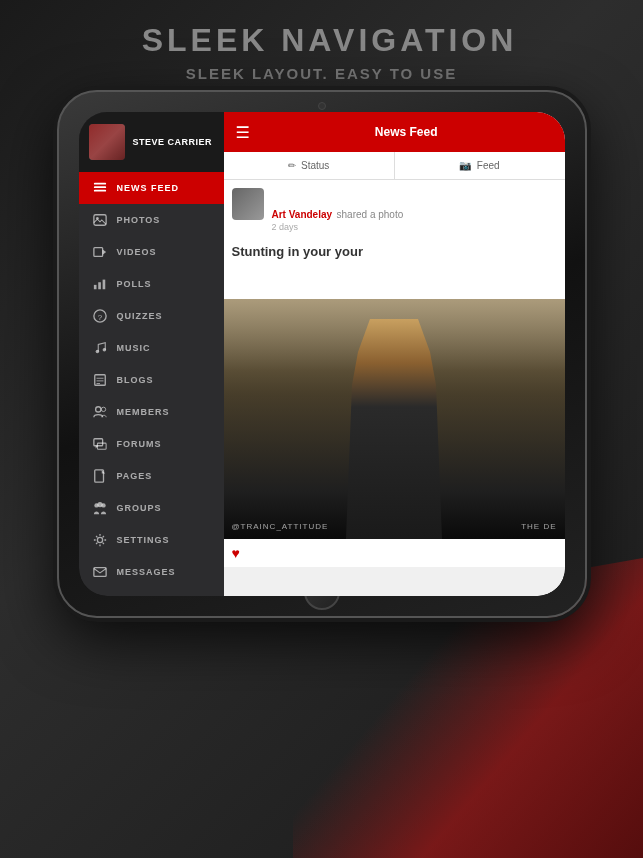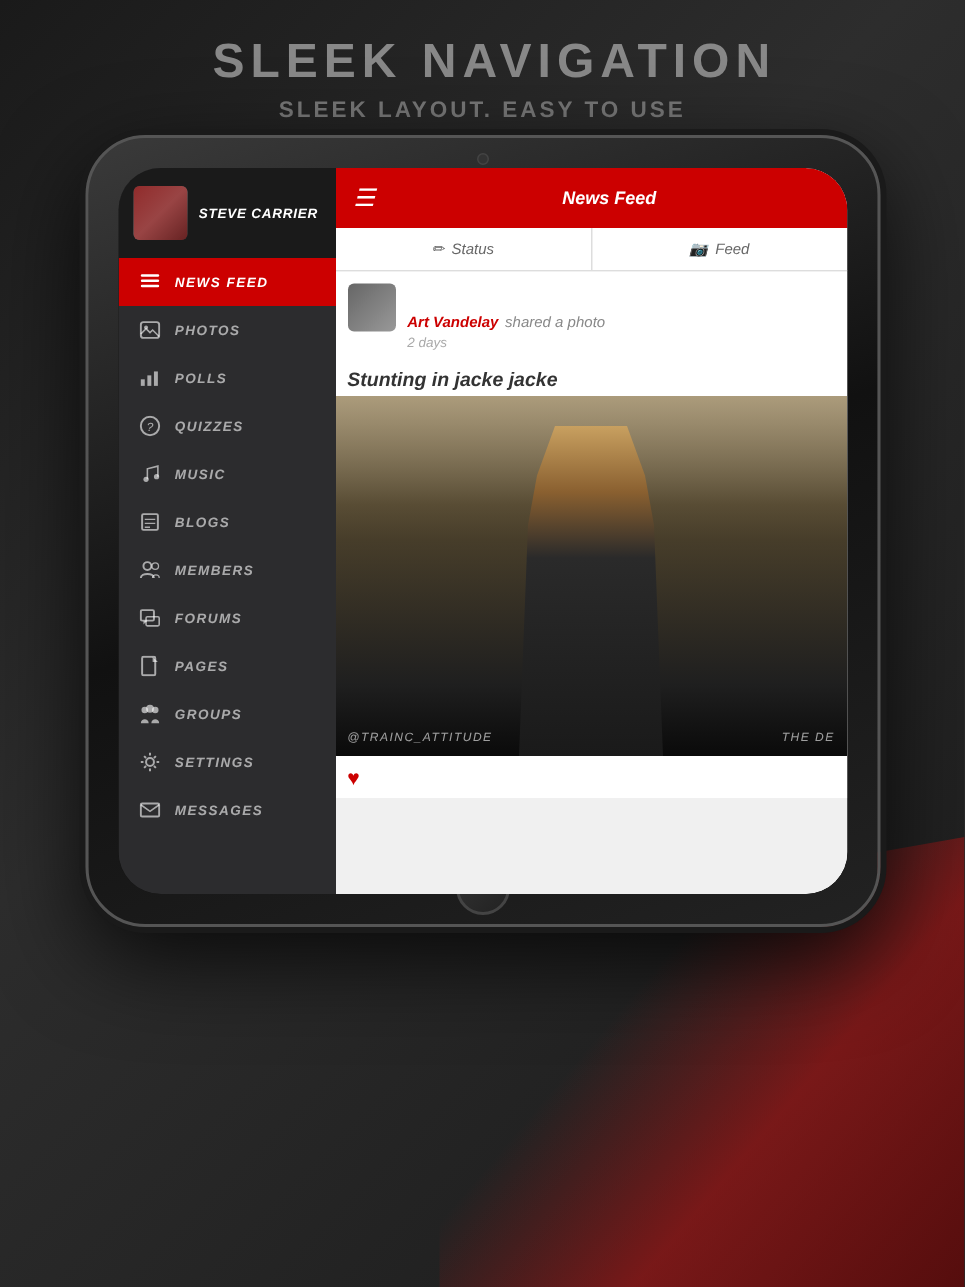--- a/index.html
+++ b/index.html
@@ -60,21 +60,20 @@
       position: absolute;
       top: 90px;
       left: 50%;
       transform: translateX(-50%);
       width: 530px;
       height: 528px;
       background: linear-gradient(160deg, #3a3a3a 0%, #111 50%, #222 100%);
       border-radius: 40px;
       border: 2px solid #555;
       box-shadow: 0 0 0 4px #1a1a1a, 0 20px 60px rgba(0,0,0,0.8);
-      font-style: italic;
     }
 
     
     .tablet-inner {
       position: absolute;
       top: 20px;
       left: 20px;
       right: 20px;
       bottom: 20px;
       background: #1c1c1c;
@@ -317,20 +316,21 @@
       color: #333;
       padding: 4px 8px;
     }
 
     .post-image {
       width: 100%;
       height: 240px;
       background: linear-gradient(180deg, #888 0%, #333 40%, #222 100%);
       position: relative;
       overflow: hidden;
+      margin-top: 36px;
     }
 
     .post-image-inner {
       width: 100%;
       height: 100%;
       background:
         linear-gradient(180deg, rgba(180,160,120,0.8) 0%, rgba(100,80,40,0.6) 30%, rgba(30,30,30,0.9) 80%, rgba(10,10,10,1) 100%);
       display: flex;
       align-items: flex-end;
       justify-content: space-between;
@@ -409,20 +409,29 @@
             </div>
             <div class="nav-item">
               <div class="nav-icon">
                 <svg viewBox="0 0 16 16">
                   <rect x="1" y="2" width="14" height="12" rx="2" stroke="rgba(255,255,255,0.6)" stroke-width="1.5" fill="none"></rect>
                   <circle cx="5" cy="6" r="1.5"></circle>
                   <path d="M1 11 l4-4 3 3 2-2 5 5" stroke="rgba(255,255,255,0.6)" stroke-width="1.2" fill="none"></path>
                 </svg>
               </div>
               <span class="nav-label">PHOTOS</span>
+            </div>
+            <div class="nav-item">
+              <div class="nav-icon">
+                <svg viewBox="0 0 16 16">
+                  <rect x="1" y="3" width="10" height="10" rx="1" fill="none" stroke="rgba(255,255,255,0.6)" stroke-width="1.5"></rect>
+                  <polygon points="15,8 11,5 11,11" fill="rgba(255,255,255,0.6)"></polygon>
+                </svg>
+              </div>
+              <span class="nav-label">VIDEOS</span>
             </div>
             <div class="nav-item">
               <div class="nav-icon">
                 <svg viewBox="0 0 16 16">
                   <rect x="1" y="9" width="3" height="5"></rect>
                   <rect x="6" y="6" width="3" height="8"></rect>
                   <rect x="11" y="3" width="3" height="11"></rect>
                 </svg>
               </div>
               <span class="nav-label">POLLS</span>
@@ -543,21 +552,21 @@
             <div class="post-header">
               <div class="post-avatar"></div>
               <div class="post-meta">
                 <div>
                   <span class="post-author">Art Vandelay</span>
                   <span class="post-action">shared a photo</span>
                 </div>
                 <div class="post-time">2 days</div>
               </div>
             </div>
-            <div class="post-text">Stunting in jacke jacke</div>
+            <div class="post-text">Stunting in your your</div>
             <div class="post-image">
               <div class="person-silhouette"></div>
               <div class="post-image-inner">
                 <span class="post-image-watermark-left">@TRAINC_ATTITUDE</span>
                 <span class="post-image-watermark-right">THE DE</span>
               </div>
             </div>
             <div class="post-footer">
               <span class="post-like">♥</span>
             </div>

